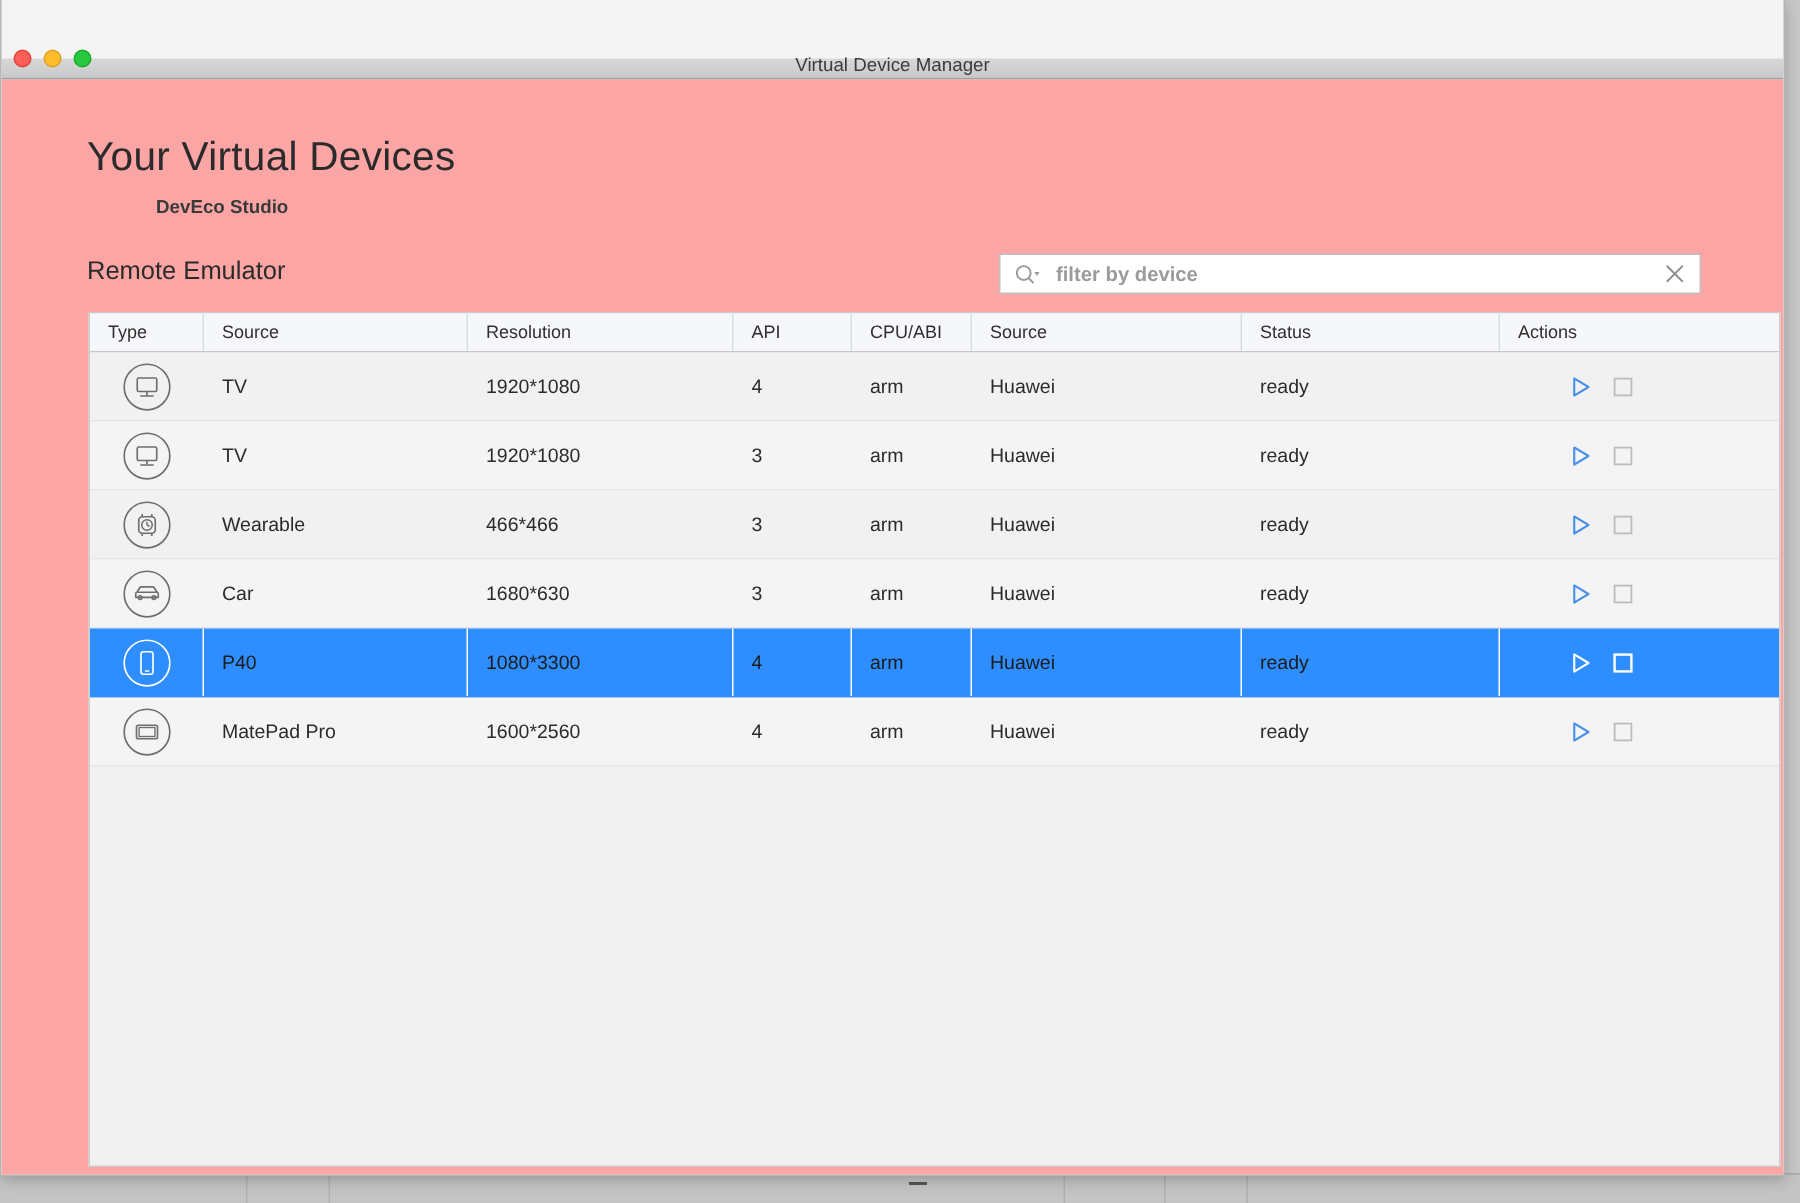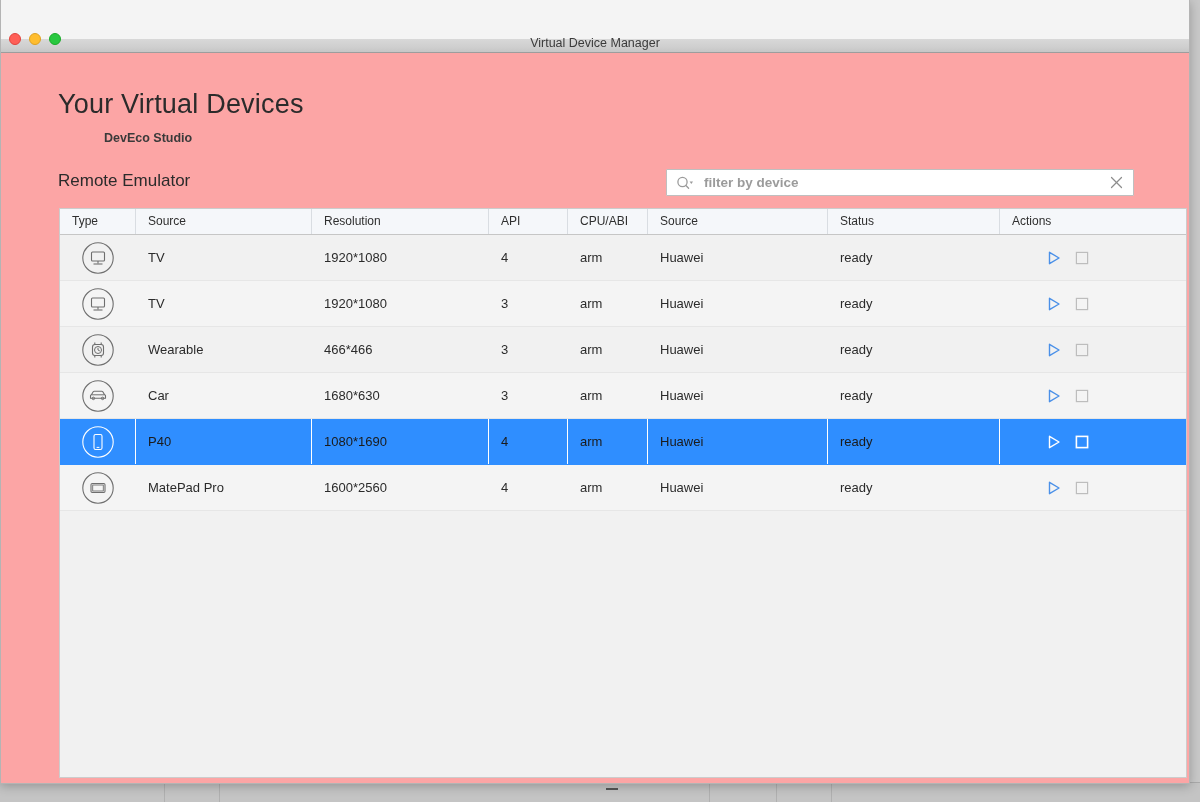--- a/index.html
+++ b/index.html
@@ -370,21 +370,21 @@
             <div class="td c-type">
               <span>
                 <svg class="devicon" viewBox="0 0 34 34" aria-hidden="true">
                   <circle cx="17" cy="17" r="15.2" fill="none" stroke="#ffffff" stroke-width="1.1"></circle>
                   <rect x="13" y="9.5" width="8" height="15" rx="1.6" fill="none" stroke="#ffffff" stroke-width="1.1"></rect>
                   <line x1="15.6" y1="22.4" x2="18.4" y2="22.4" stroke="#ffffff" stroke-width="1"></line>
                 </svg>
               </span>
             </div>
             <div class="td c-device">P40</div>
-            <div class="td c-res">1080*1690</div>
+            <div class="td c-res">1080*3300</div>
             <div class="td c-api">4</div>
             <div class="td c-cpu">arm</div>
             <div class="td c-source">Huawei</div>
             <div class="td c-status">ready</div>
             <div class="td c-actions">
               <span class="act-btn">
                 <svg width="16" height="16" viewBox="0 0 16 16" aria-hidden="true">
                   <path d="M3.5 2.3 L13 8 L3.5 13.7 Z" fill="none" stroke="#ffffff" stroke-width="1.4" stroke-linejoin="round"></path>
                 </svg>
               </span>

